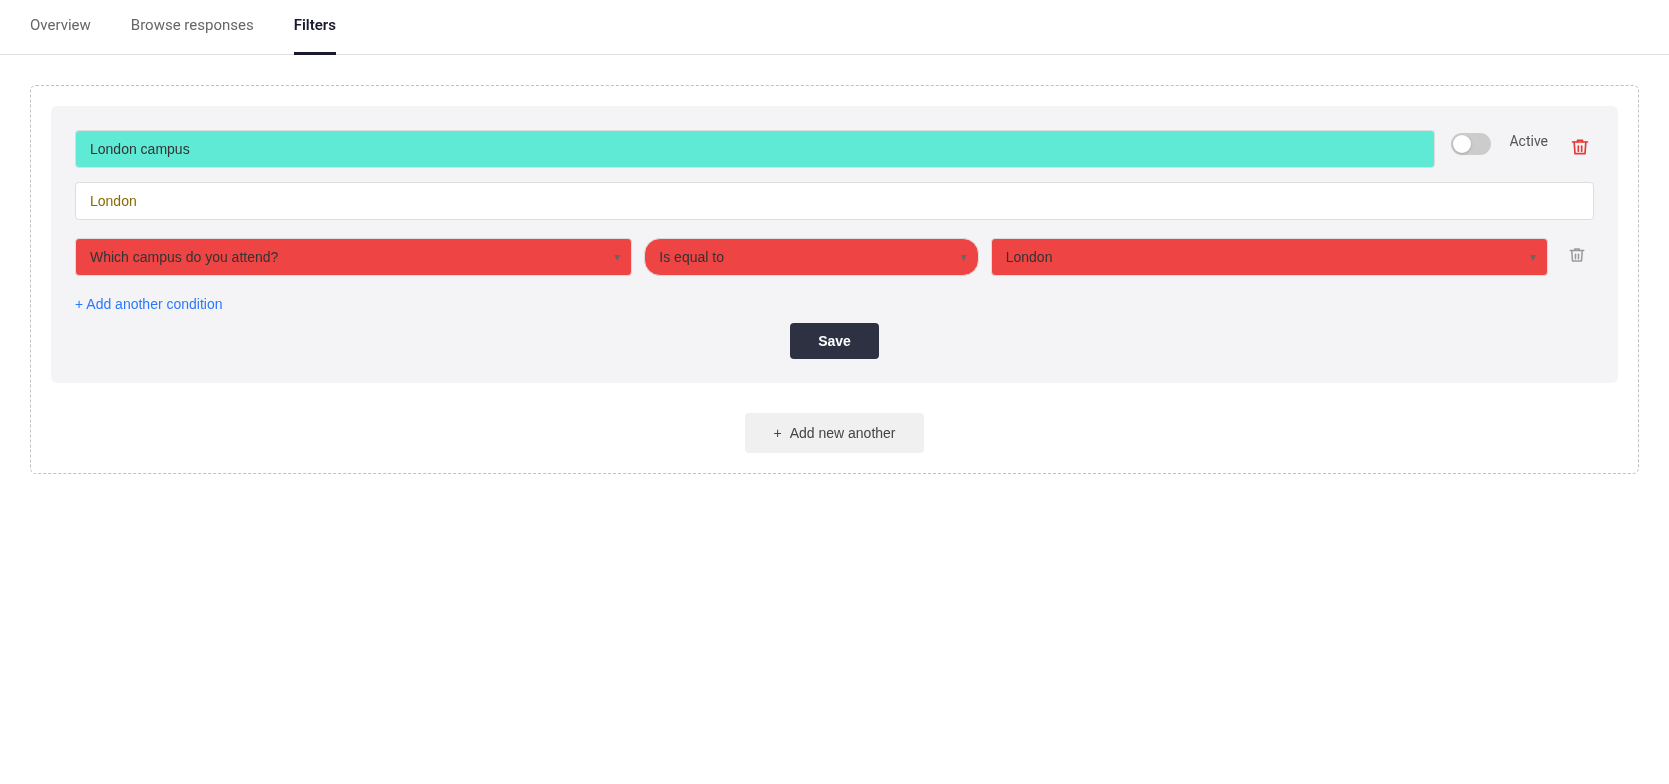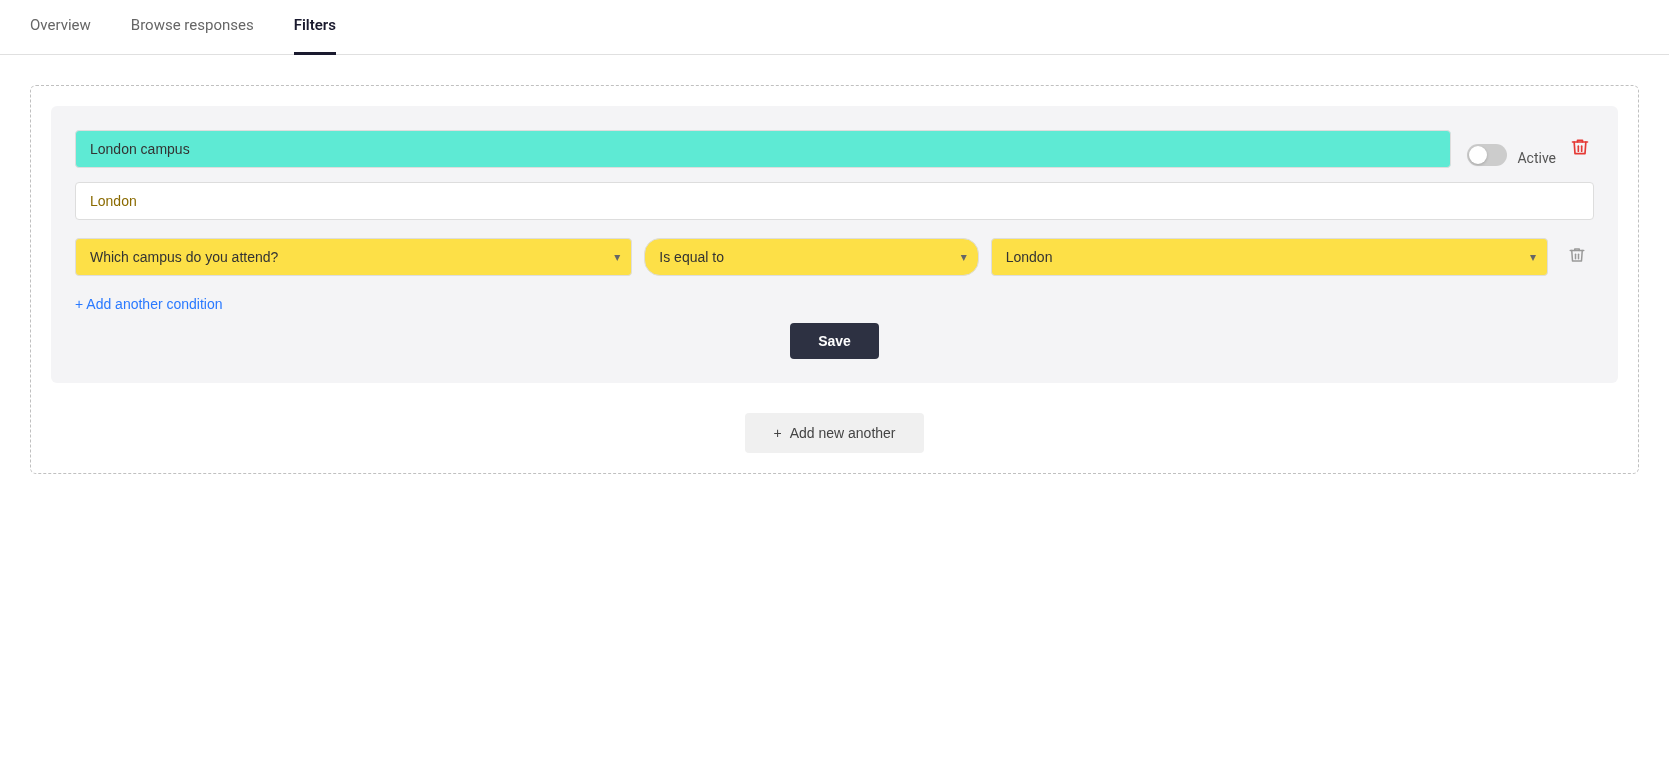--- a/index.html
+++ b/index.html
@@ -77,22 +77,22 @@
       border-radius: 4px;
       font-size: 14px;
       background: #5eead4;
       color: #333;
       outline: none;
     }
 
     
     .filter-controls {
       display: flex;
-      align-items: flex-end;
-      gap: 10px;
+      align-items: flex-start;
+      gap: 18px;
       flex-shrink: 0;
     }
 
     .toggle-switch {
       position: relative;
       width: 40px;
       height: 22px;
       background: #ccc;
       border-radius: 11px;
       cursor: pointer;
@@ -153,21 +153,21 @@
       position: relative;
       display: flex;
       align-items: center;
     }
 
     .select-wrapper select {
       padding: 10px 36px 10px 14px;
       border: 1px solid #ddd;
       border-radius: 4px;
       font-size: 14px;
-      background: #fde047;
+      background: #ef4444;
       color: #333;
       cursor: pointer;
       appearance: none;
       -webkit-appearance: none;
       outline: none;
     }
 
     .select-wrapper-wide {
       flex: 2;
     }

